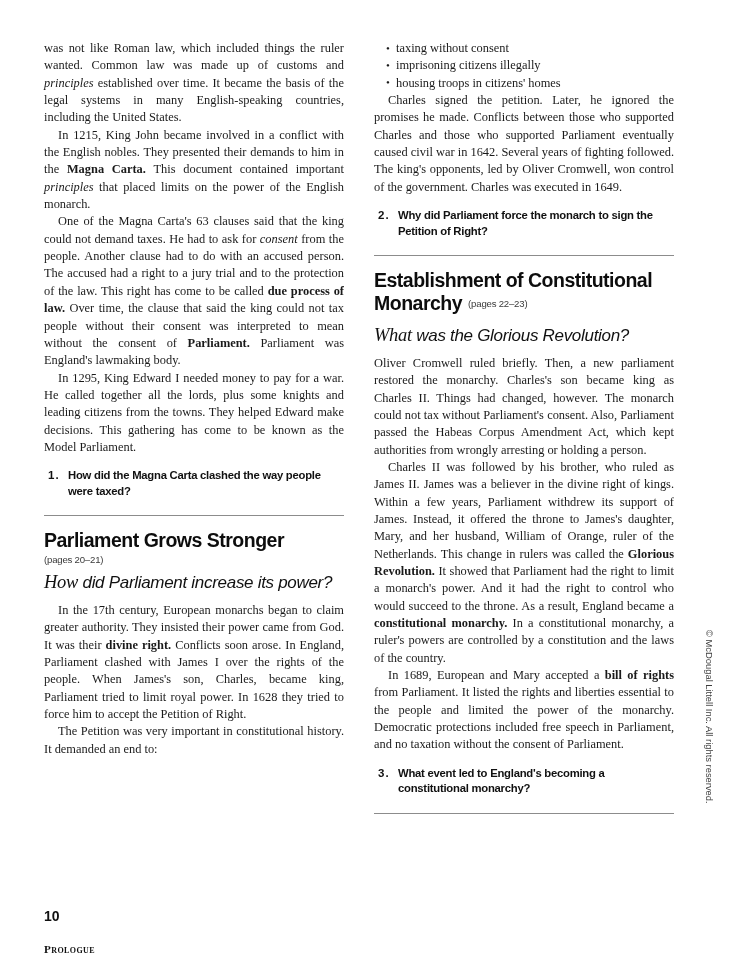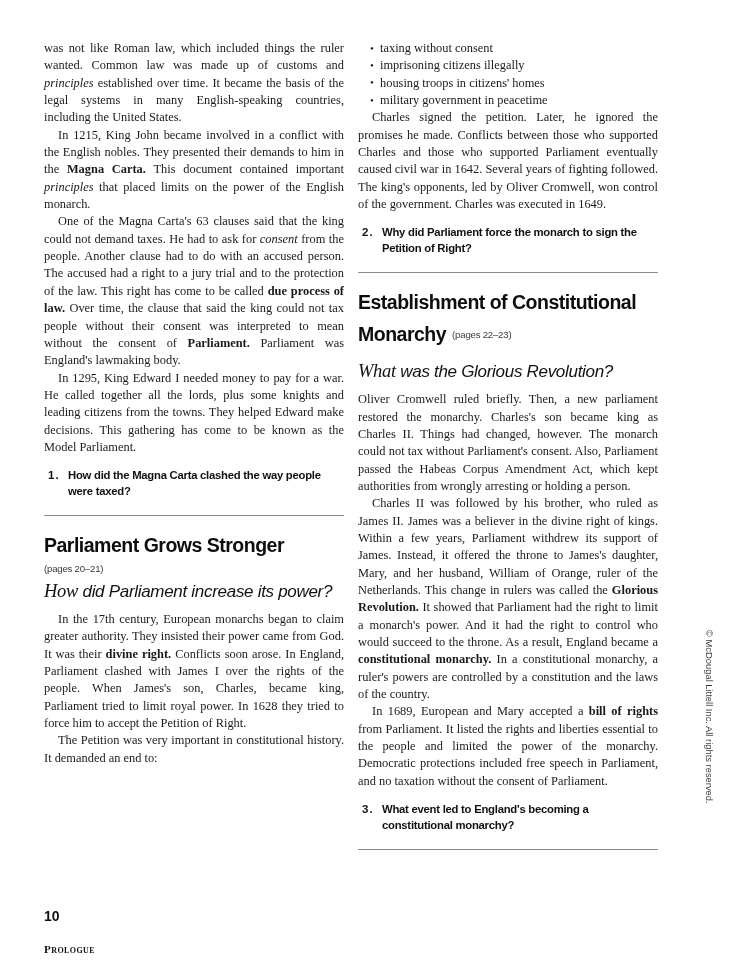--- a/index.html
+++ b/index.html
@@ -15,21 +15,21 @@
     overflow: hidden;
     box-sizing: border-box;
   }
   .columns {
     position: absolute;
     left: 44px;
     top: 40px;
     width: 630px;
     height: 848px;
     display: flex;
-    gap: 14px;
+    gap: 30px;
   }
   .col {
     width: 300px;
     position: relative;
   }
   
   p.body {
     font-family: "Liberation Serif", "DejaVu Serif", serif;
     font-size: 12.4px;
     line-height: 17.35px;
@@ -99,21 +99,21 @@
     margin: 16px 0 0 0;
     height: 0;
     width: 100%;
   }
 
   
   .section-head {
     font-family: "Liberation Sans", "DejaVu Sans", sans-serif;
     font-weight: bold;
     font-size: 19.5px;
-    line-height: 32px;
+    line-height: 23px;
     color: #0d0d0d;
     letter-spacing: -0.5px;
     margin: 13px 0 0 0;
   }
   .pages {
     font-family: "Liberation Sans", "DejaVu Sans", sans-serif;
     font-weight: normal;
     font-size: 9.6px;
     letter-spacing: -0.2px;
     color: #3a3a3a;
@@ -226,21 +226,20 @@
       <p class="body">The Petition was very important in constitutional history. It demanded an end to:</p>
 
     </div>
 
     <div class="col">
 
       <ul class="bullets">
         <li>taxing without consent</li>
         <li>imprisoning citizens illegally</li>
         <li>housing troops in citizens' homes</li>
-        <li>military government in peacetime</li>
       </ul>
 
       <p class="body">Charles signed the petition. Later, he ignored the promises he made. Conflicts between those who supported Charles and those who supported Parliament eventually caused civil war in 1642. Several years of fighting followed. The king's opponents, led by Oliver Cromwell, won control of the government. Charles was executed in 1649.</p>
 
       <div class="question">
         <div class="qnum">2.</div>
         <div class="qtext">Why did Parliament force the monarch to sign the Petition of Right?</div>
       </div>
 
       <hr class="rule">

